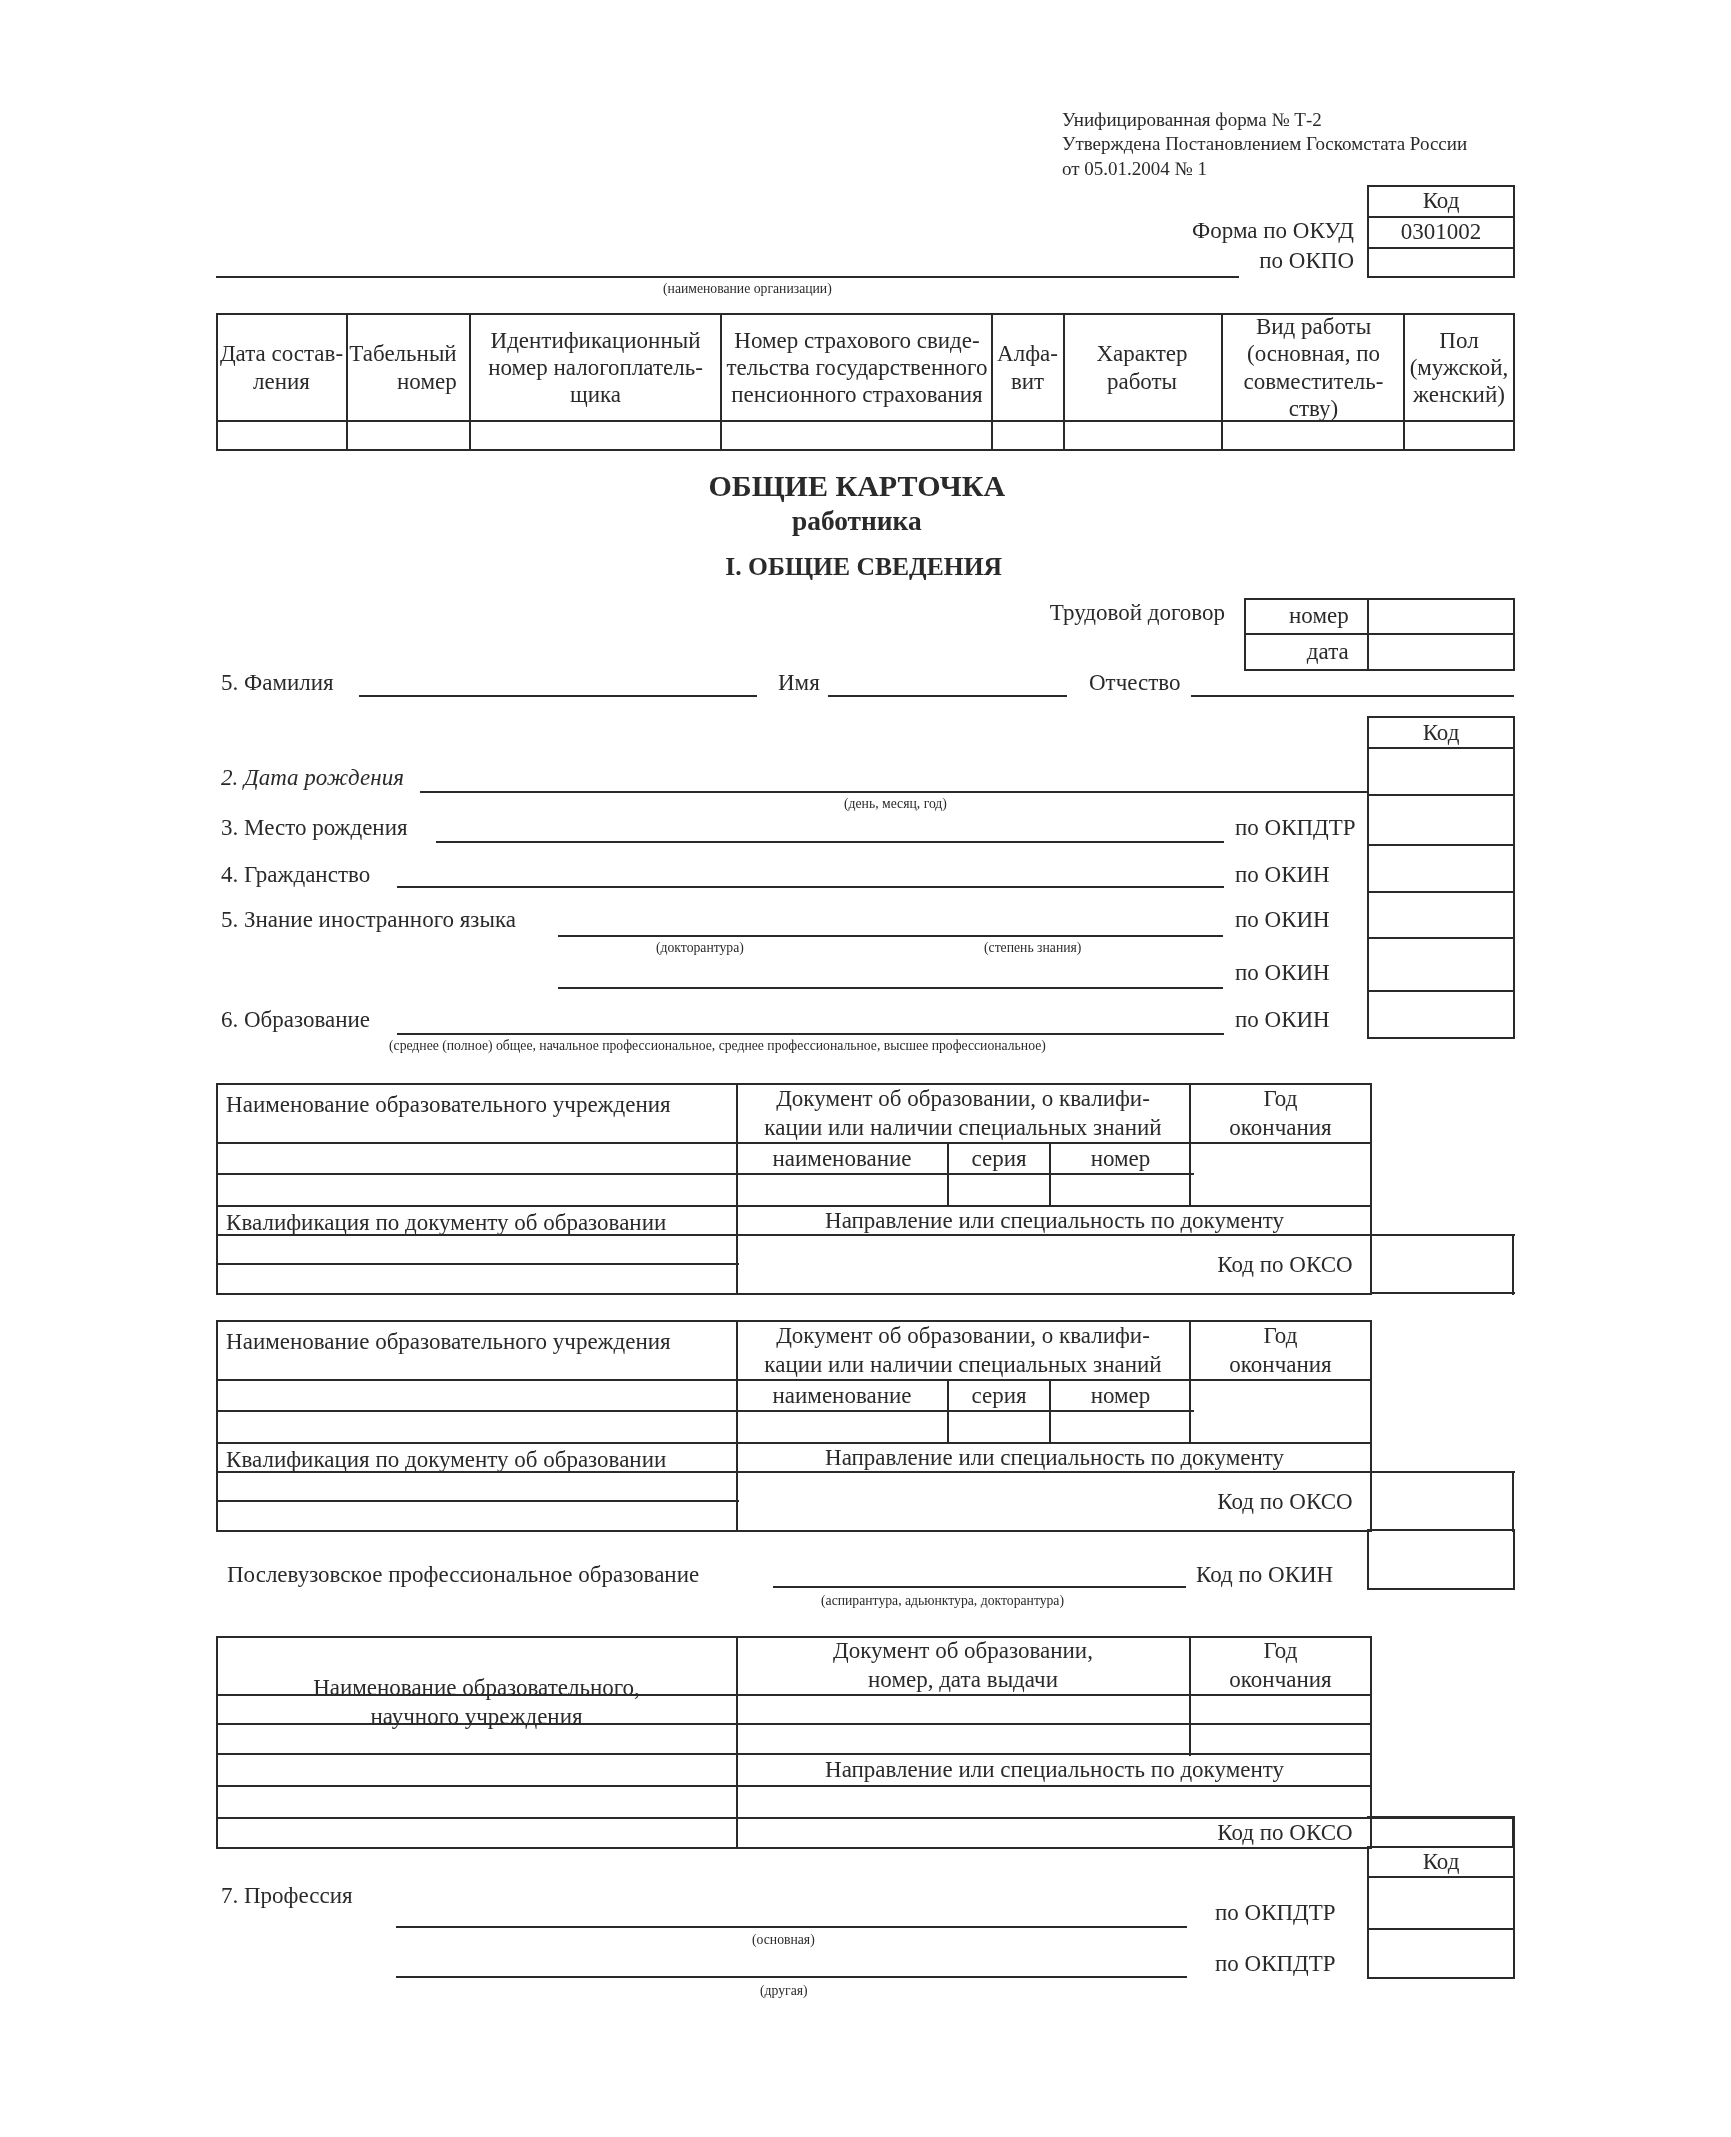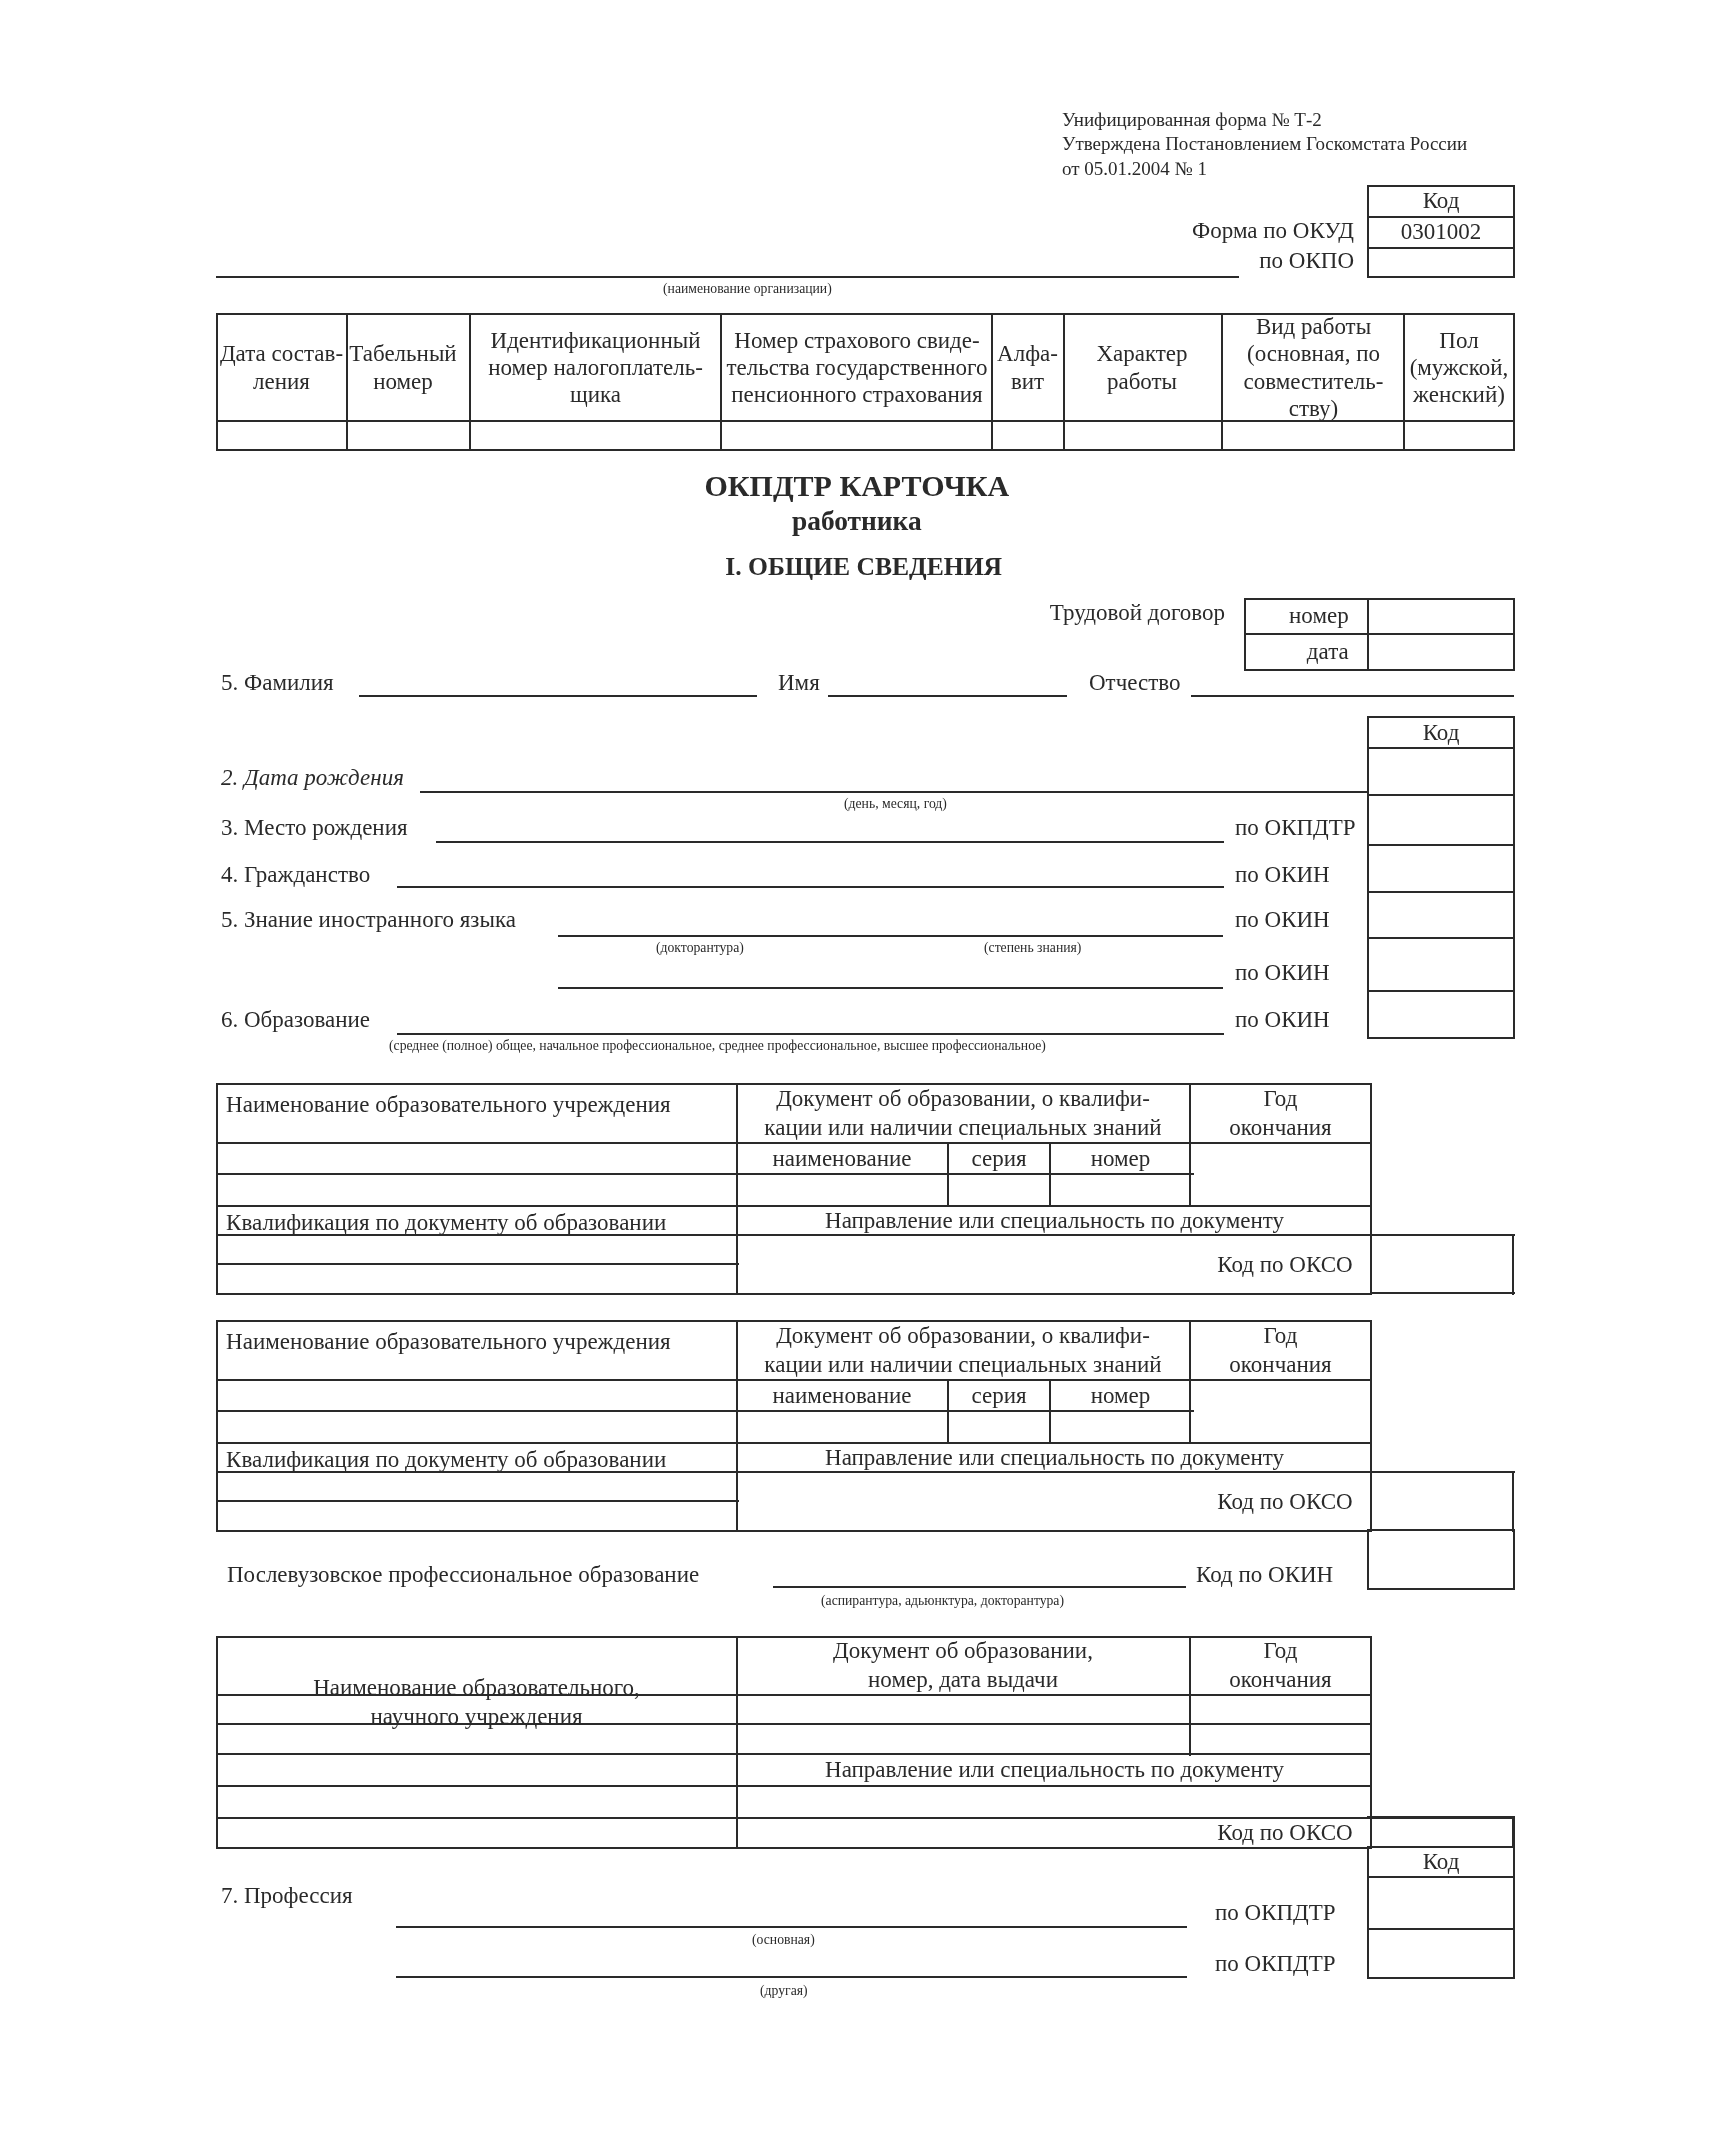--- a/index.html
+++ b/index.html
@@ -47,21 +47,21 @@
 <div class="vl" style="left:346px;top:313px;height:138px;"></div>
 <div class="vl" style="left:469px;top:313px;height:138px;"></div>
 <div class="vl" style="left:720px;top:313px;height:138px;"></div>
 <div class="vl" style="left:991px;top:313px;height:138px;"></div>
 <div class="vl" style="left:1063px;top:313px;height:138px;"></div>
 <div class="vl" style="left:1221px;top:313px;height:138px;"></div>
 <div class="vl" style="left:1403px;top:313px;height:138px;"></div>
 
 <div class="cell wrap" style="left:217px;top:315px;width:129px;height:105px;white-space:pre-line;">Дата состав-
 ления</div>
-<div class="cell wrap" style="left:348px;top:315px;width:110px;height:105px;white-space:pre-line;">Табельный
+<div class="cell wrap" style="left:348px;top:315px;width:110px;height:105px;white-space:pre-line;text-align:right;">Табельный
 номер</div>
 <div class="cell wrap" style="left:471px;top:315px;width:249px;height:105px;white-space:pre-line;">Идентификационный
 номер налогоплатель-
 щика</div>
 <div class="cell wrap" style="left:722px;top:315px;width:270px;height:105px;white-space:pre-line;">Номер страхового свиде-
 тельства государственного
 пенсионного страхования</div>
 <div class="cell wrap" style="left:993px;top:315px;width:69px;height:105px;white-space:pre-line;">Алфа-
 вит</div>
 <div class="cell wrap" style="left:1064px;top:315px;width:156px;height:105px;white-space:pre-line;">Характер
@@ -76,21 +76,21 @@
 
 <div class="cell" style="left:217px;top:423px;width:129px;height:26.5px;"></div>
 <div class="cell" style="left:348px;top:423px;width:121px;height:26.5px;"></div>
 <div class="cell" style="left:471px;top:423px;width:249px;height:26.5px;"></div>
 <div class="cell" style="left:722px;top:423px;width:270px;height:26.5px;"></div>
 <div class="cell" style="left:993px;top:423px;width:69px;height:26.5px;"></div>
 <div class="cell" style="left:1064px;top:423px;width:156px;height:26.5px;"></div>
 <div class="cell" style="left:1223px;top:423px;width:181px;height:26.5px;"></div>
 <div class="cell" style="left:1405px;top:423px;width:108px;height:26.5px;"></div>
 
-<div class="t title" style="left:0;width:1732px;text-align:center;top:471px;padding-right:0;"><span style="display:inline-block;margin-left:-18.3px;">ОКПДТР КАРТОЧКА</span></div>
+<div class="t title" style="left:0;width:1732px;text-align:center;top:471px;padding-right:0;"><span style="display:inline-block;margin-left:-18.3px;">ОБЩИЕ КАРТОЧКА</span></div>
 <div class="t sub" style="left:0;width:1732px;text-align:center;top:508px;"><span style="display:inline-block;margin-left:-18.3px;">работника</span></div>
 <div class="t sect" style="left:0;width:1732px;text-align:center;top:554px;"><span style="display:inline-block;margin-left:-4.6px;">I. ОБЩИЕ СВЕДЕНИЯ</span></div>
 
 <div class="t" style="right:507px;top:601px;">Трудовой договор</div>
 <div class="box" style="left:1244px;top:598px;width:271px;height:73px;"></div>
 <div class="hl" style="left:1244px;top:633px;width:271px;"></div>
 <div class="vl" style="left:1367px;top:598px;height:73px;"></div>
 <div class="cell right" style="left:1245px;top:599px;width:122px;height:34px;padding-right:18.3px;">номер</div>
 <div class="cell right" style="left:1245px;top:635px;width:122px;height:34px;padding-right:18.3px;">дата</div>
 <div class="cell" style="left:1370px;top:599px;width:143px;height:34px;"></div>

